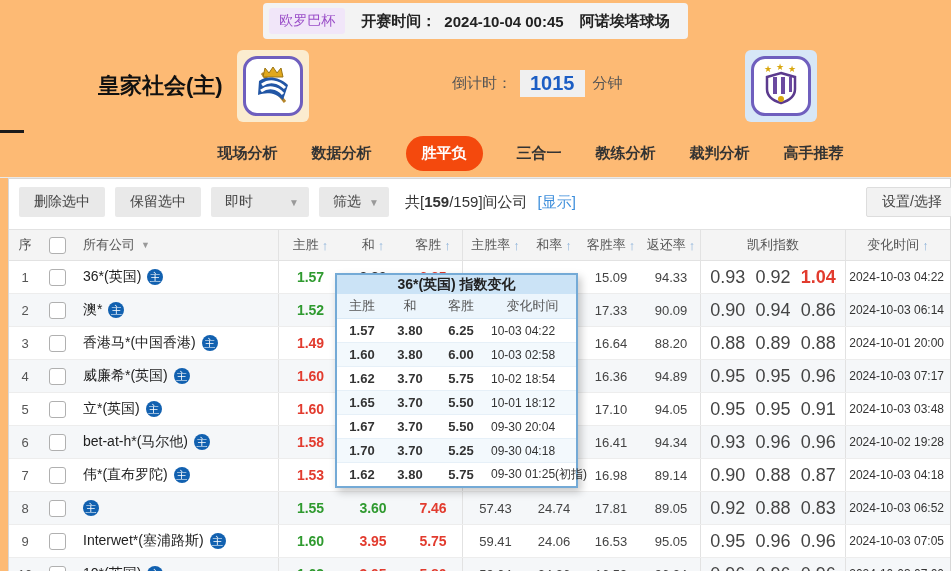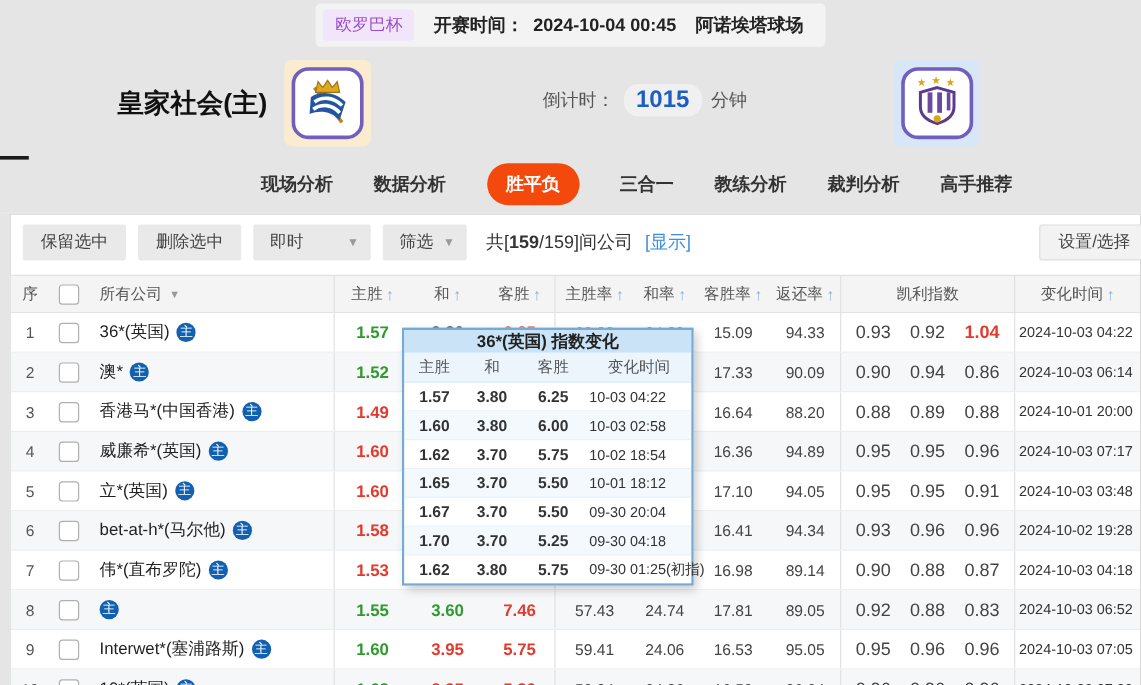--- a/index.html
+++ b/index.html
@@ -1,16 +1,16 @@
 <!DOCTYPE html>
 <html style="--green: #2f9a2f; --red: #e23b2e; --accent: #f4490d; --link: #3d8edb; --cd-blue: #1c5ec4; --popup-border: #74aad6; --popup-title-bg: #cbe3f6; --icon-blue: #1261b0; --arrow: #8ab0d9; --badge-purple: #9a4dc8; --badge-bg: #f1e6f9;"><head>
 <meta charset="utf-8">
 <style>
   html,body{margin:0;padding:0;background:#fff;}
-  .screen{position:relative;width:951px;height:571px;overflow:hidden;background:#e5e5e5;
+  .screen{position:relative;width:951px;height:571px;overflow:hidden;background:#fdba74;
           font-family:"Liberation Sans","DejaVu Sans",sans-serif;color:#222;}
 
   
   .topbar{height:42px;display:flex;align-items:center;justify-content:center;}
   .match-strip{display:flex;align-items:center;gap:16px;background:#f3f3f3;border-radius:4px;
                padding:5px 18px 5px 6px;font-size:15px;font-weight:700;color:#222;}
   .league-badge{background:var(--badge-bg);color:var(--badge-purple);font-weight:400;font-size:14px;
                 padding:4px 10px;border-radius:3px;cursor:pointer;}
   .kick{display:flex;gap:8px;align-items:center;}
 
@@ -19,21 +19,21 @@
   .team-name{font-size:22px;font-weight:700;color:#111;}
   .logo-box{width:72px;height:72px;border-radius:6px;display:flex;align-items:center;justify-content:center;}
   .home-box{background:#fbeccf;}
   .away-box{background:#d7e7f7;}
   .logo-inner{width:54px;height:54px;background:#fff;border:3px solid #6f5fbe;border-radius:14px;
               display:flex;align-items:center;justify-content:center;overflow:hidden;}
   .home-group{position:absolute;left:98px;top:8px;display:flex;align-items:center;gap:14px;}
   .away-group{position:absolute;left:745px;top:8px;display:flex;align-items:center;gap:14px;}
   .countdown{position:absolute;left:452px;top:28px;display:flex;align-items:center;gap:8px;
              font-size:15px;color:#555;}
-  .cd-box{background:#f0f0f0;border-radius:12px;padding:2px 10px;}
+  .cd-box{background:#f0f0f0;border-radius:0;padding:2px 10px;}
   .cd-value{color:var(--cd-blue);font-size:20px;font-weight:700;}
 
   
   .navbar{position:relative;height:47px;border-bottom:1px solid #e9e9e9;display:flex;align-items:center;
           justify-content:center;gap:34px;padding-left:110px;font-size:15px;font-weight:700;color:#333;}
   .nav-edge{position:absolute;left:0;top:0;width:24px;height:3px;background:#1a1a1a;}
   .tab{cursor:pointer;white-space:nowrap;}
   .tab.active{background:var(--accent);color:#fff;padding:8px 16px;border-radius:18px;}
 
   
@@ -62,21 +62,21 @@
   .tr{height:32px;border-bottom:1px solid #ededed;font-size:14px;background:#fff;}
   .tr:nth-child(even){background:#f5f7f9;}
   .c-seq{font-size:13px;color:#555;}
   .checkbox{width:15px;height:15px;border:1px solid #b0b0b0;border-radius:3px;background:#fff;cursor:pointer;}
   .c-company{padding-left:10px;gap:6px;cursor:pointer;}
   .home-icon{width:16px;height:16px;border-radius:50%;background:var(--icon-blue);color:#fff;
              font-size:11px;line-height:16px;text-align:center;flex:0 0 16px;}
   .odd{font-weight:700;color:#333;cursor:pointer;}
   .g{color:var(--green);} .r{color:var(--red);} .rb{color:var(--red);font-weight:700;}
   .c-rate{font-size:13px;color:#444;}
-  .c-kelly{justify-content:space-around;font-size:15px;color:#444;padding:0 4px;}
+  .c-kelly{justify-content:space-around;font-size:18px;color:#444;padding:0 4px;}
   .c-time{font-size:12px;color:#333;justify-content:flex-end;padding-right:6px;white-space:nowrap;}
 
   
   .popup{position:absolute;left:335px;top:273px;width:243px;background:#fff;z-index:5;
          border:2px solid var(--popup-border);box-shadow:3px 4px 8px rgba(0,0,0,.22);box-sizing:border-box;}
   .popup-title{height:19px;background:var(--popup-title-bg);display:flex;align-items:center;justify-content:center;
                font-size:14px;font-weight:700;color:#222;}
   .popup-head,.popup-row{display:grid;grid-template-columns:50px 46px 56px 1fr;align-items:center;}
   .popup-head{height:24px;background:#ecf5fc;font-size:13px;color:#555;border-bottom:1px solid #d9e9f6;}
   .ph{text-align:center;}
@@ -150,22 +150,22 @@
       <div class="tab">数据分析</div>
       <div class="tab active">胜平负</div>
       <div class="tab">三合一</div>
       <div class="tab">教练分析</div>
       <div class="tab">裁判分析</div>
       <div class="tab">高手推荐</div>
     </div>
 
   <div class="panel">
     <div class="toolbar">
+      <div class="btn">删除选中</div>
       <div class="btn">保留选中</div>
-      <div class="btn">删除选中</div>
       <div class="btn dd dd-inst">
         <span>即时</span>
         <span class="dd-arrow">▼</span>
       </div>
       <div class="btn dd dd-filter">
         <span>筛选</span>
         <span class="dd-arrow">▼</span>
       </div>
       <span class="count"><span>共[</span><b>159</b><span>/159]间公司</span></span>
       <span class="show-link">[显示]</span>

